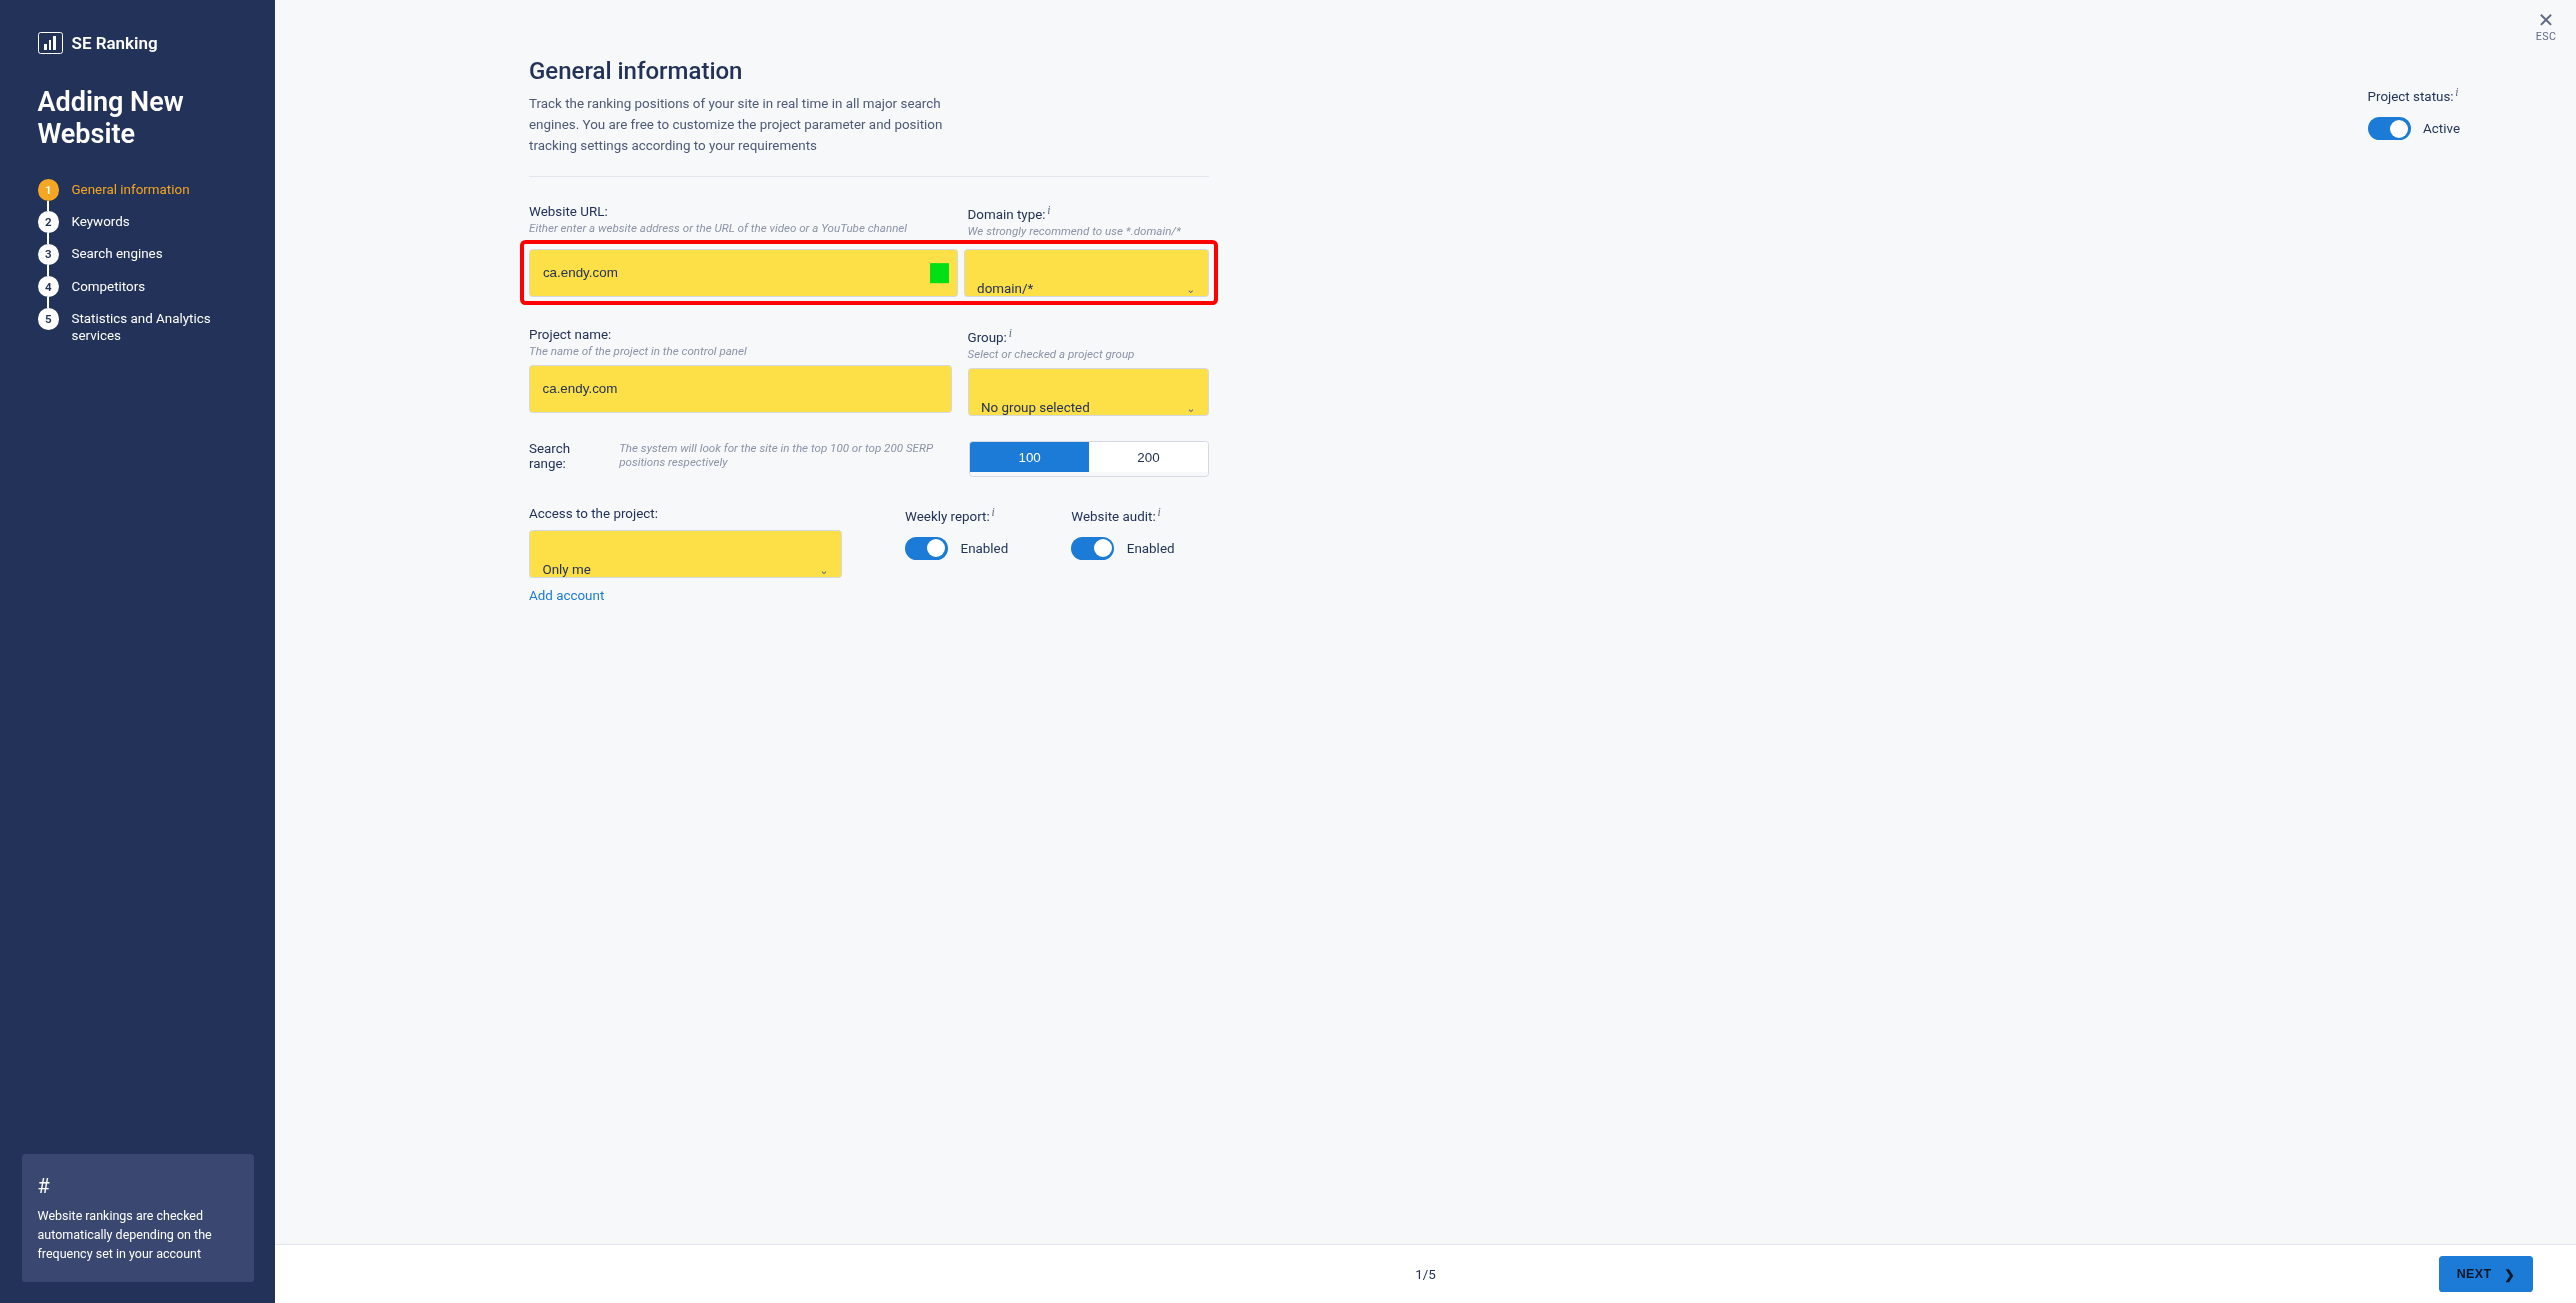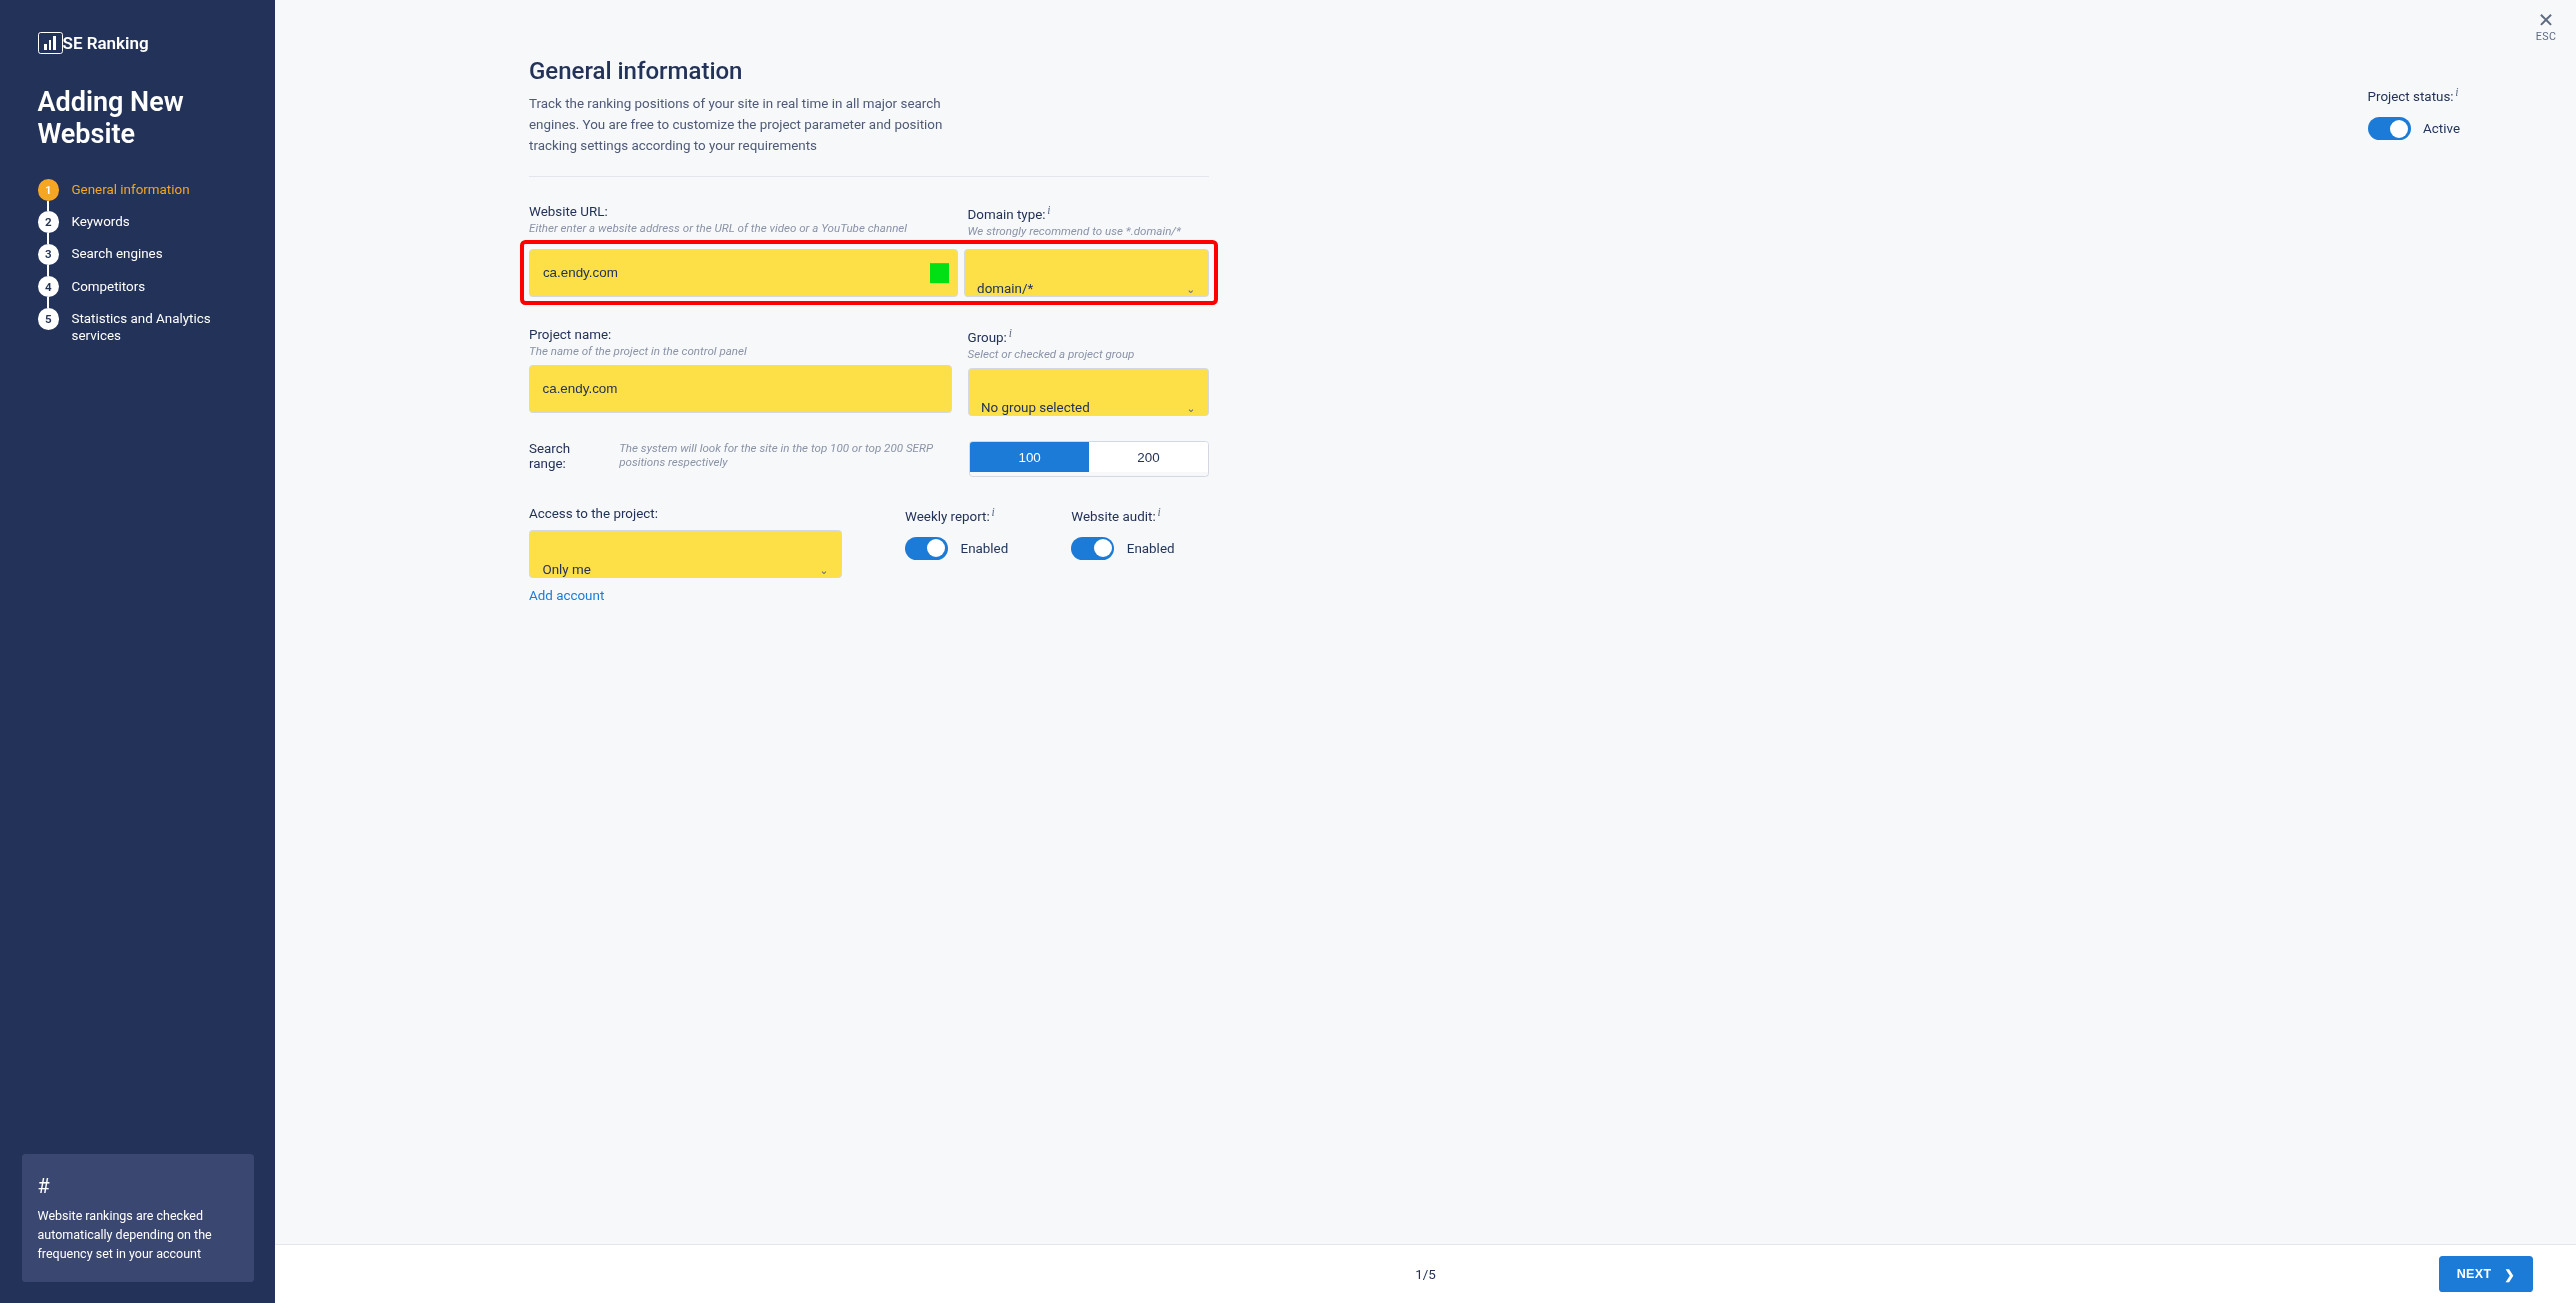--- a/index.html
+++ b/index.html
@@ -1,21 +1,21 @@
 <!DOCTYPE html>
 <html style="font-size:14.3px"><head>
 <meta charset="utf-8">
 <style>
   * { box-sizing: border-box; margin: 0; padding: 0; }
   html, body { width: 100%; height: 100%; font-family: -apple-system, BlinkMacSystemFont, "Segoe UI", Roboto, "Helvetica Neue", Arial, sans-serif; }
   body { display: flex; background: #f7f8fa; min-height: 100vh; color: #23365a; }
 
   
   .sidebar { width: 275px; background: #233258; color: #fff; padding: 32px 21.5px 21.5px 21.5px; display: flex; flex-direction: column; flex-shrink: 0; }
-  .logo { display: flex; align-items: center; margin-bottom: 32px; padding-left: 16px; }
+  .logo { display: flex; align-items: center; gap: 9px; margin-bottom: 32px; padding-left: 16px; }
   .logo-icon { width: 25px; height: 21.5px; border: 1.8px solid #fff; border-radius: 2.7px; display: flex; align-items: flex-end; justify-content: center; gap: 1.8px; padding: 2.7px; }
   .logo-icon span { width: 2.7px; background: #fff; display: block; }
   .logo-text { font-size: 17px; font-weight: 600; }
   .page-title { font-size: 27px; font-weight: 600; line-height: 1.2; margin-bottom: 29px; padding-left: 16px; }
 
   .steps { list-style: none; padding-left: 16px; }
   .steps li { display: flex; align-items: flex-start; gap: 12.5px; position: relative; padding-bottom: 10.7px; }
   .step-line { position: absolute; left: 9.8px; top: 21.5px; width: 1.8px; height: calc(100% - 21.5px); background: #fff; }
   .steps li:last-child .step-line { display: none; }
   .step-num { width: 21.5px; height: 21.5px; border-radius: 50%; background: #fff; color: #233258; display: flex; align-items: center; justify-content: center; font-size: 11.6px; font-weight: 600; flex-shrink: 0; }
@@ -67,21 +67,21 @@
 
   .access-row { display: flex; gap: 63px; align-items: flex-start; }
   .access-col { display: flex; flex-direction: column; }
   .access-select { width: 313px; }
   .add-link { color: #1b7bd6; font-size: 13.4px; margin-top: 10.7px; cursor: pointer; }
   .toggle-col { display: flex; flex-direction: column; gap: 10.7px; }
 
   
   .footer { position: fixed; bottom: 0; left: 275px; right: 0; height: 59px; background: #fff; border-top: 0.9px solid #e2e5eb; display: flex; align-items: center; justify-content: center; }
   .pager { font-size: 13.4px; color: #233258; }
-  .next-btn { position: absolute; right: 43px; background: #1b7bd6; color: #ffffff; border: none; border-radius: 3.6px; height: 36px; padding: 0 18px; font-size: 12.5px; font-weight: 600; letter-spacing: 0.4px; display: flex; align-items: center; gap: 12.5px; cursor: pointer; }
+  .next-btn { position: absolute; right: 43px; background: #1b7bd6; color: #0f172a; border: none; border-radius: 3.6px; height: 36px; padding: 0 18px; font-size: 12.5px; font-weight: 600; letter-spacing: 0.4px; display: flex; align-items: center; gap: 12.5px; cursor: pointer; }
   .next-chev { font-size: 12.5px; }
 </style>
 </head>
 <body>
 
 <aside class="sidebar">
   <div class="logo">
     <span class="logo-icon">
       <span style="height:40%"></span>
         <span style="height:70%"></span>

